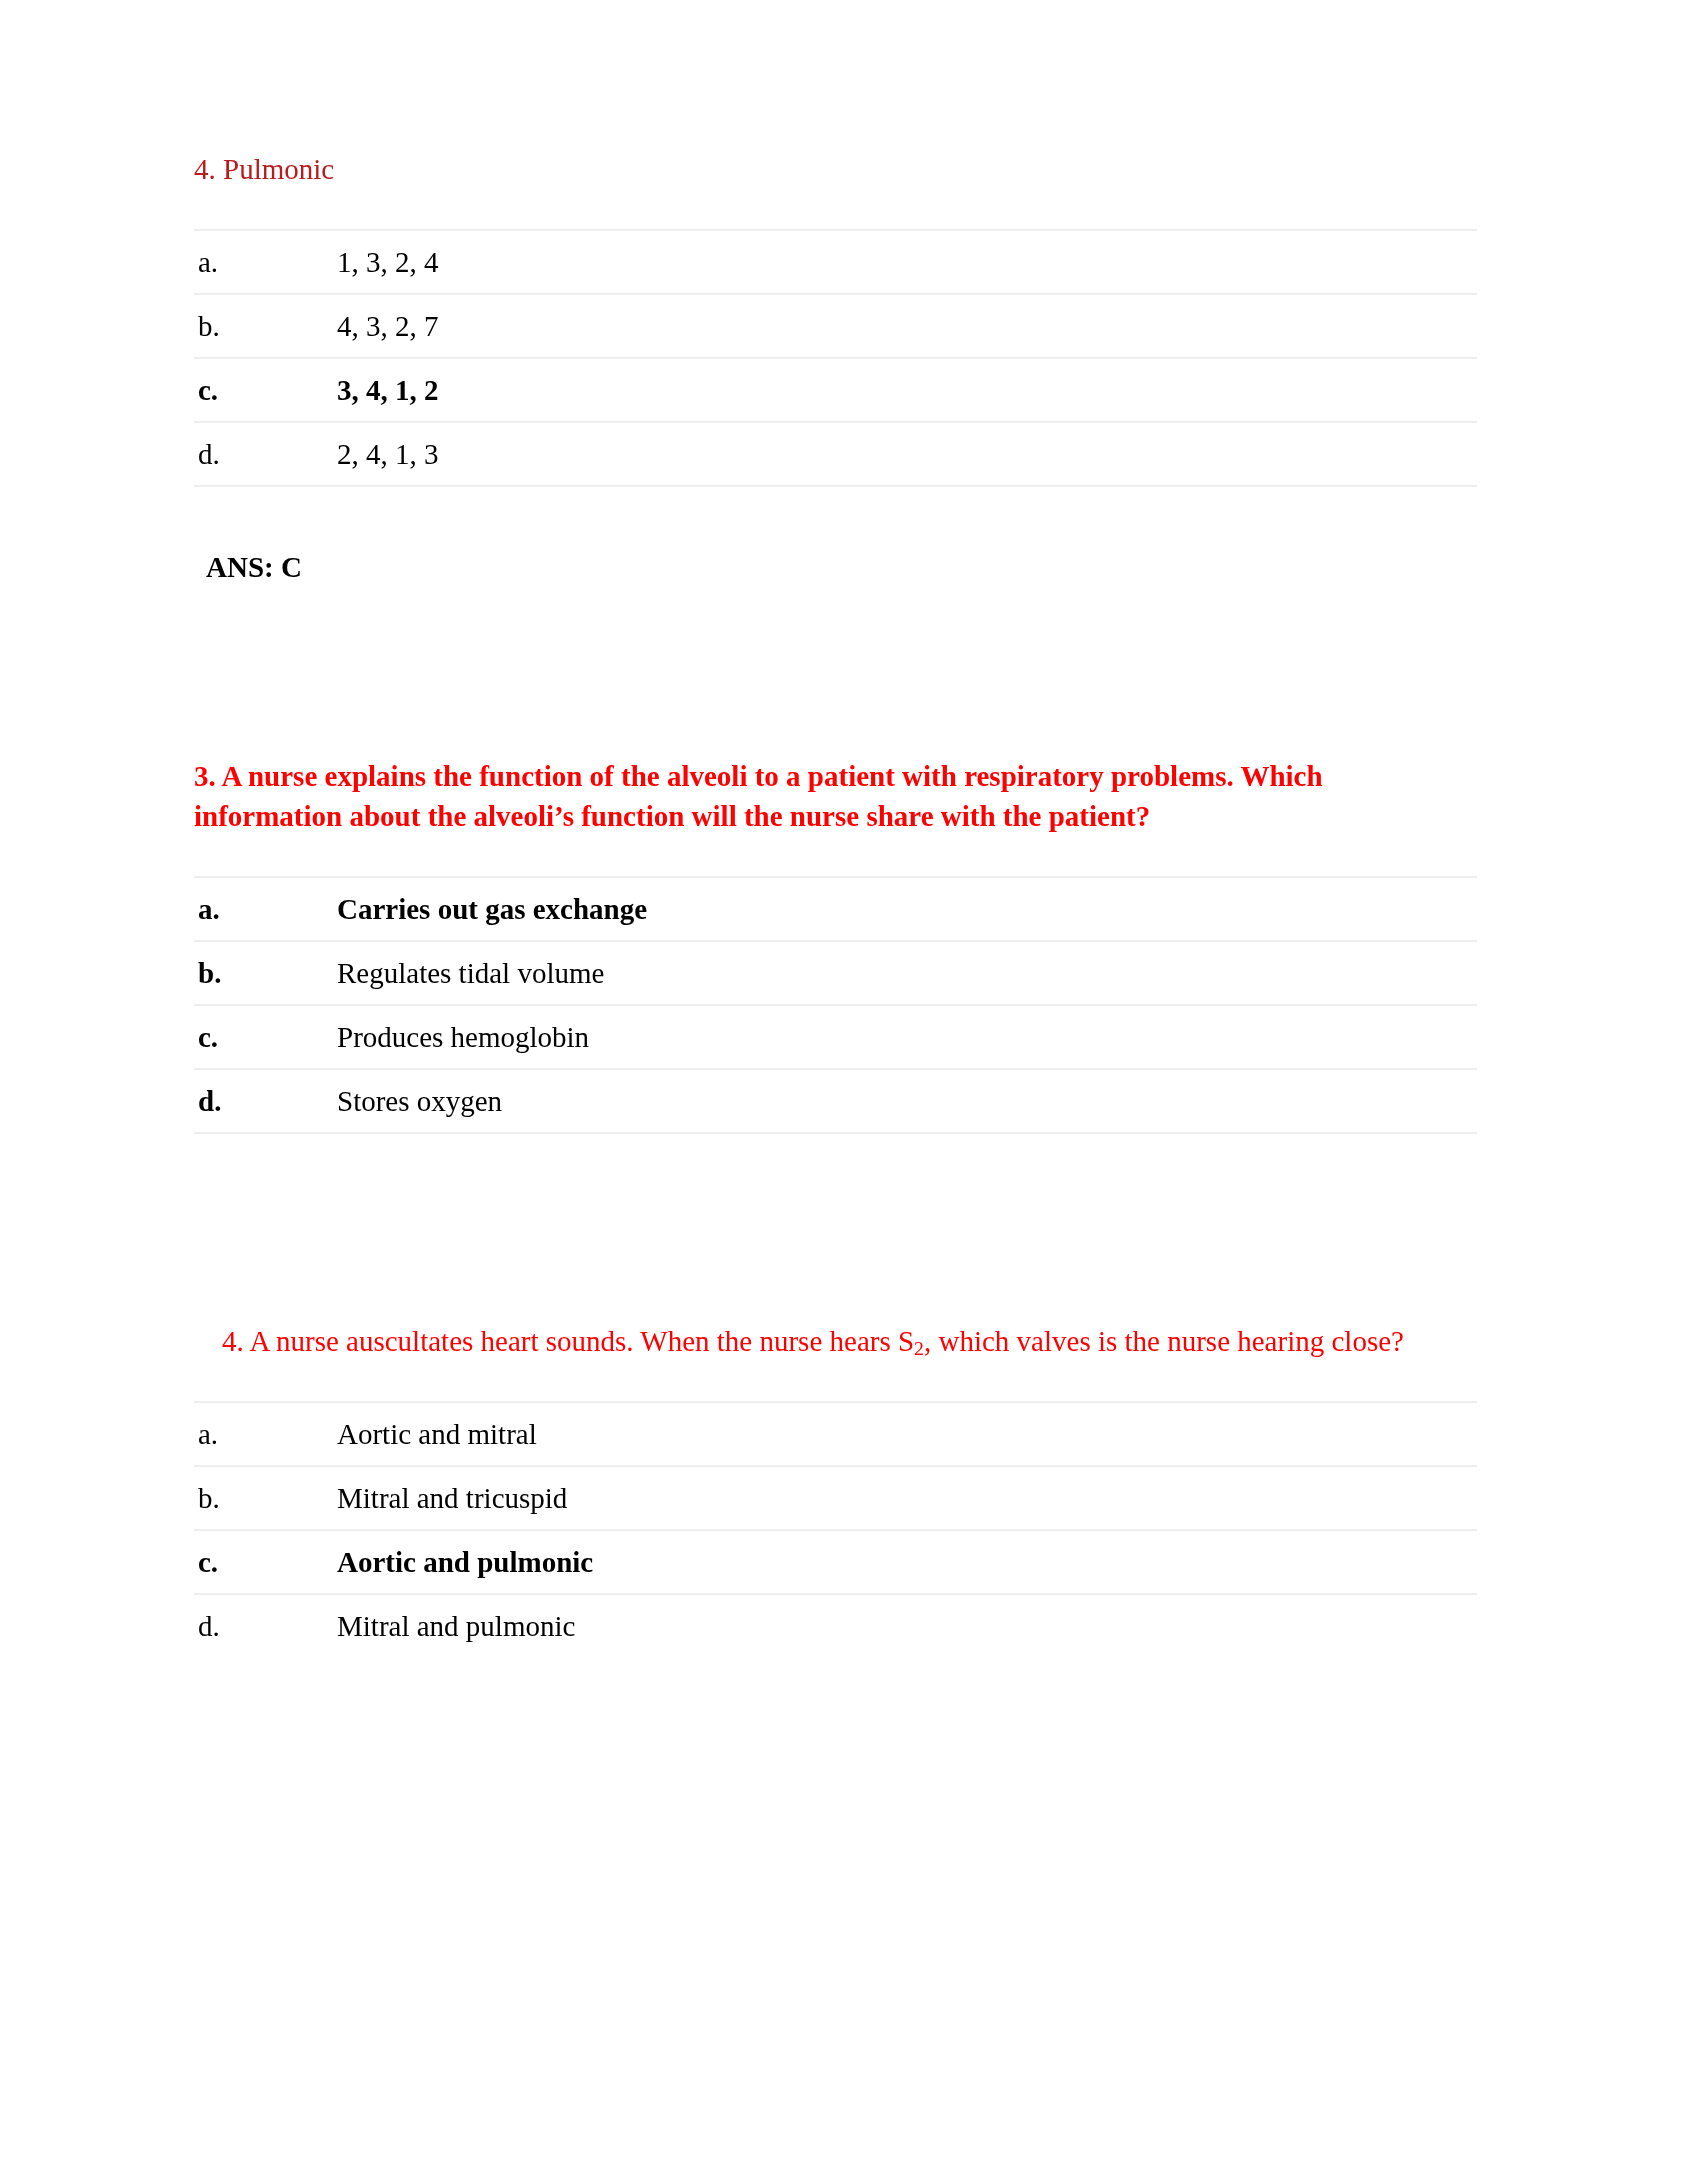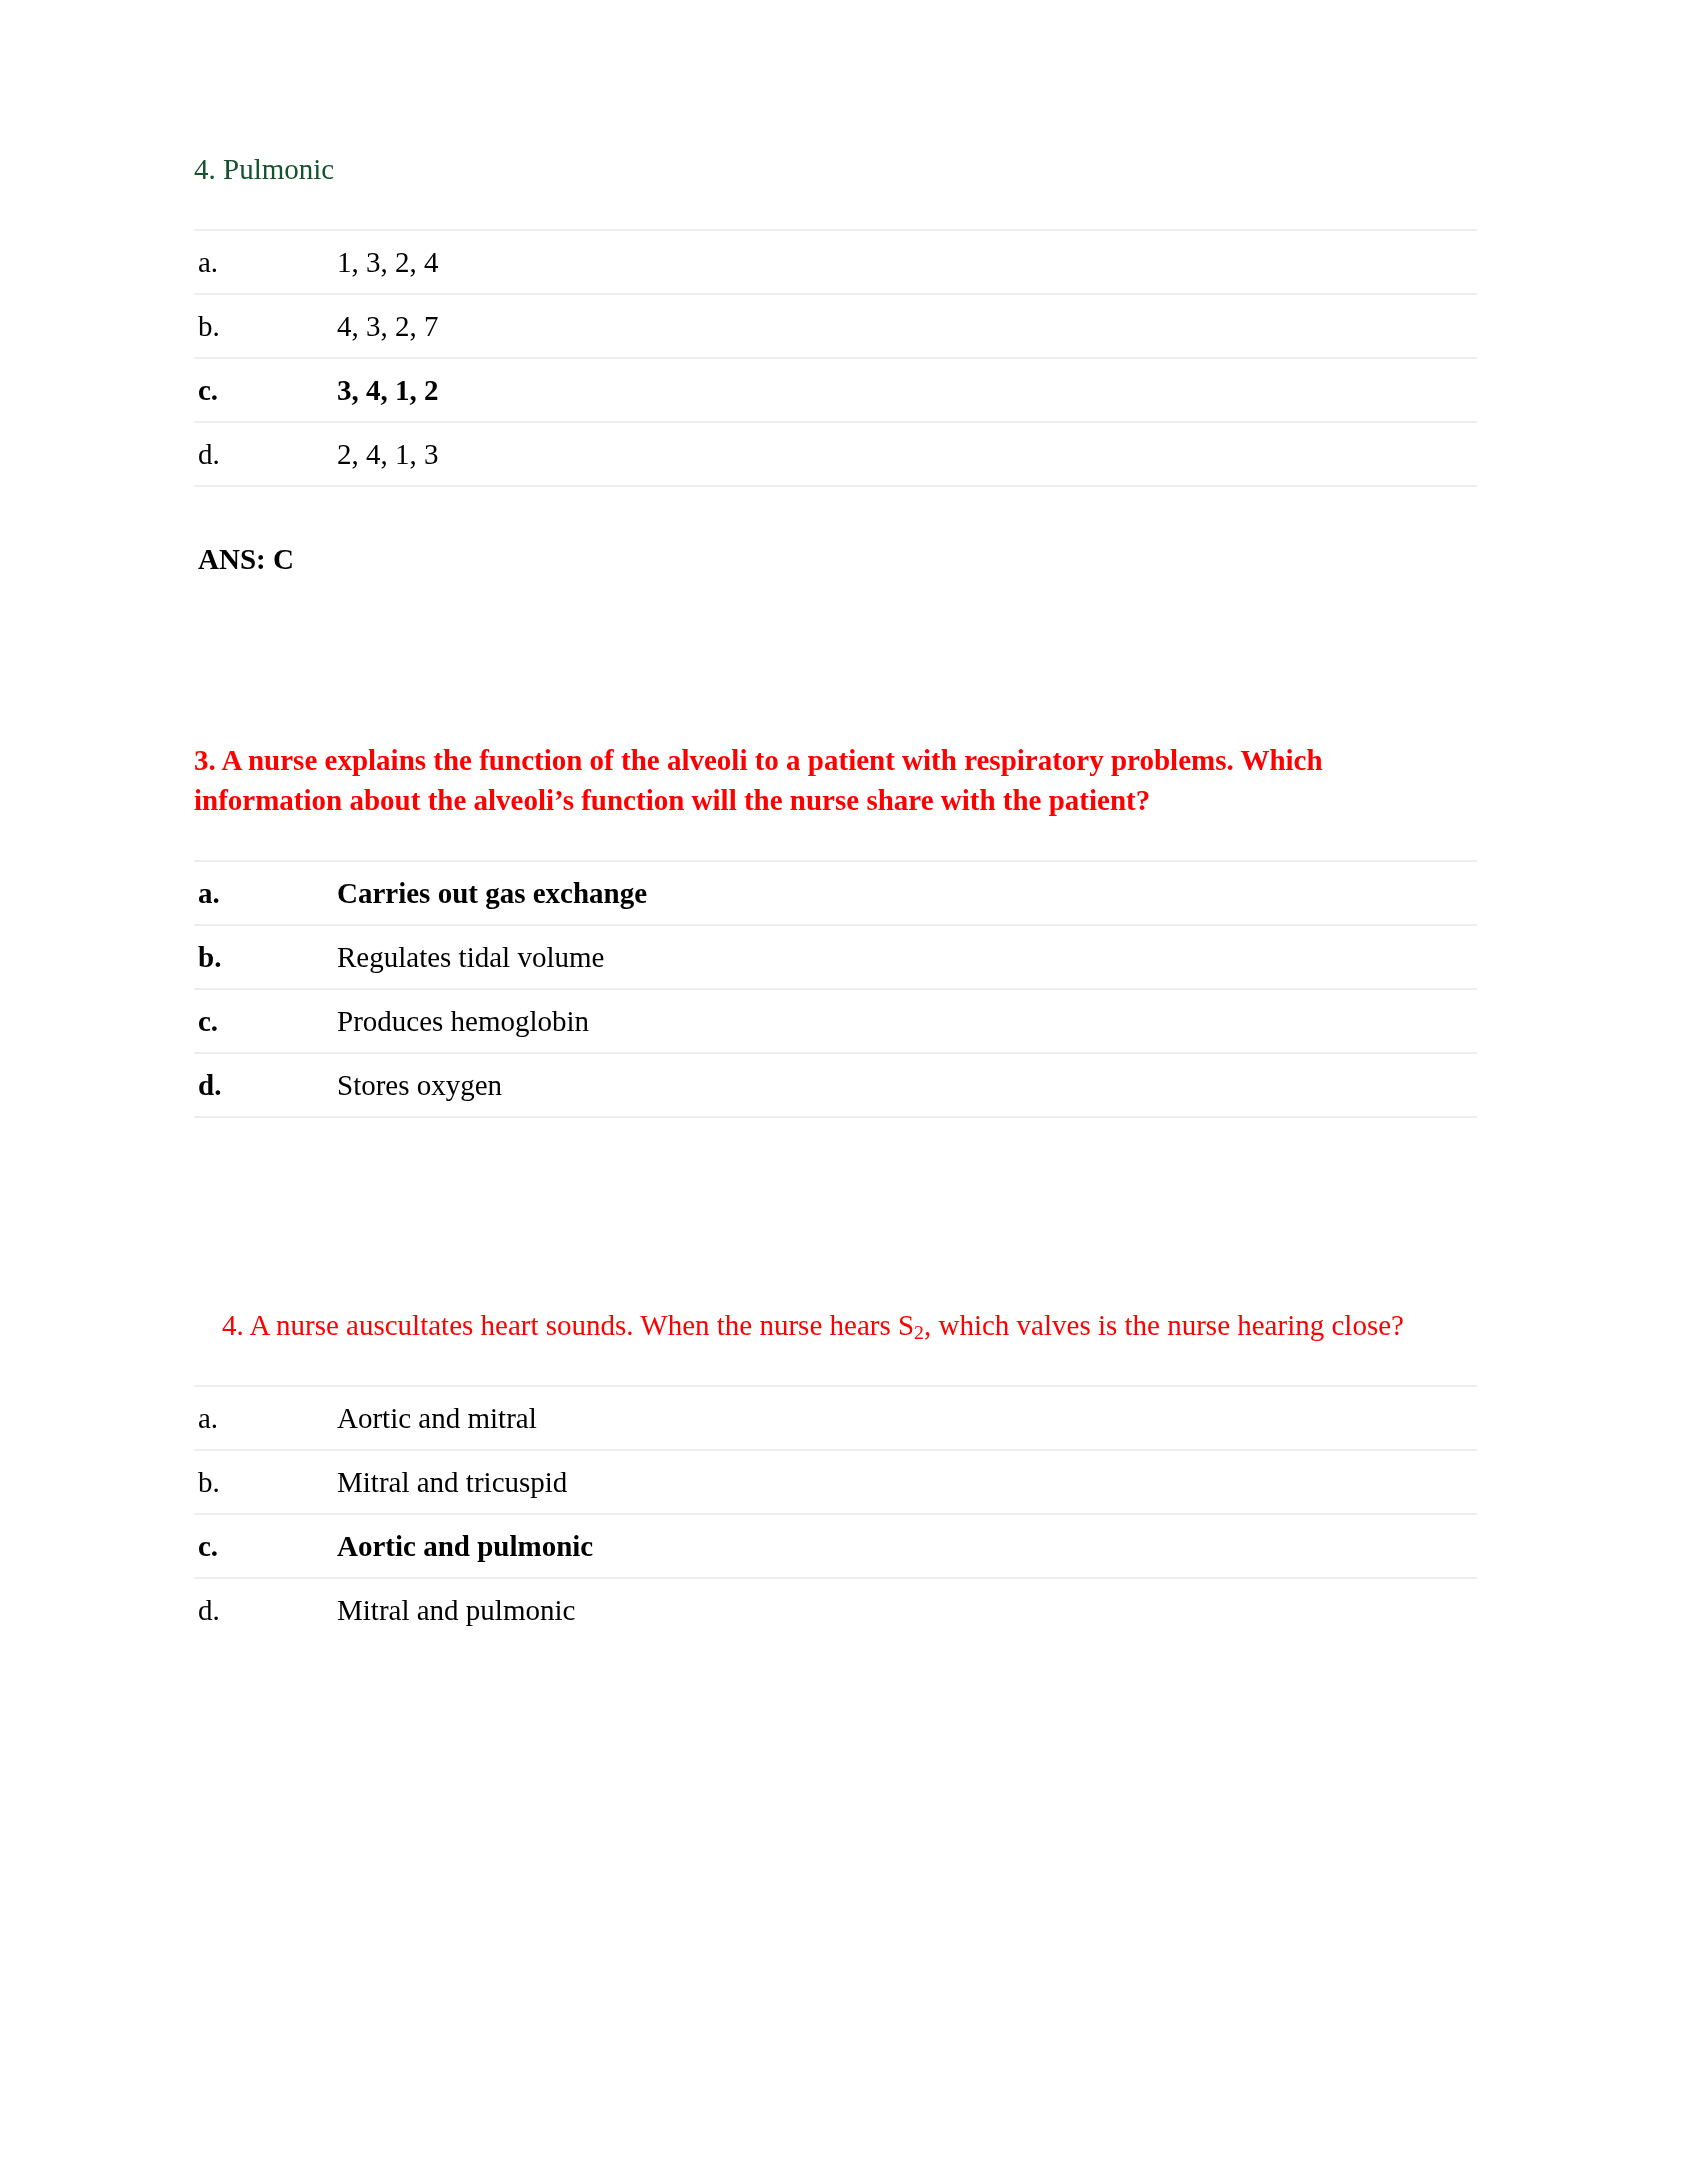--- a/index.html
+++ b/index.html
@@ -24,31 +24,31 @@
   }
   .content {
     margin-left: 194px;
     width: 1283px;
   }
 
   
   .para {
     font-size: 29px;
     line-height: 40px;
-    color: #14532d;
+    color: #b91c1c;
     margin: 0;
   }
   .bold {
     font-weight: bold;
   }
   .ans {
     font-size: 29px;
     line-height: 40px;
     font-weight: bold;
-    margin: 4px;
+    margin: 12px;
   }
   .q-heading {
     font-size: 29px;
     line-height: 40px;
     margin: 0;
   }
   sub {
     font-size: 0.68em;
     vertical-align: -0.22em;
     line-height: 0;

